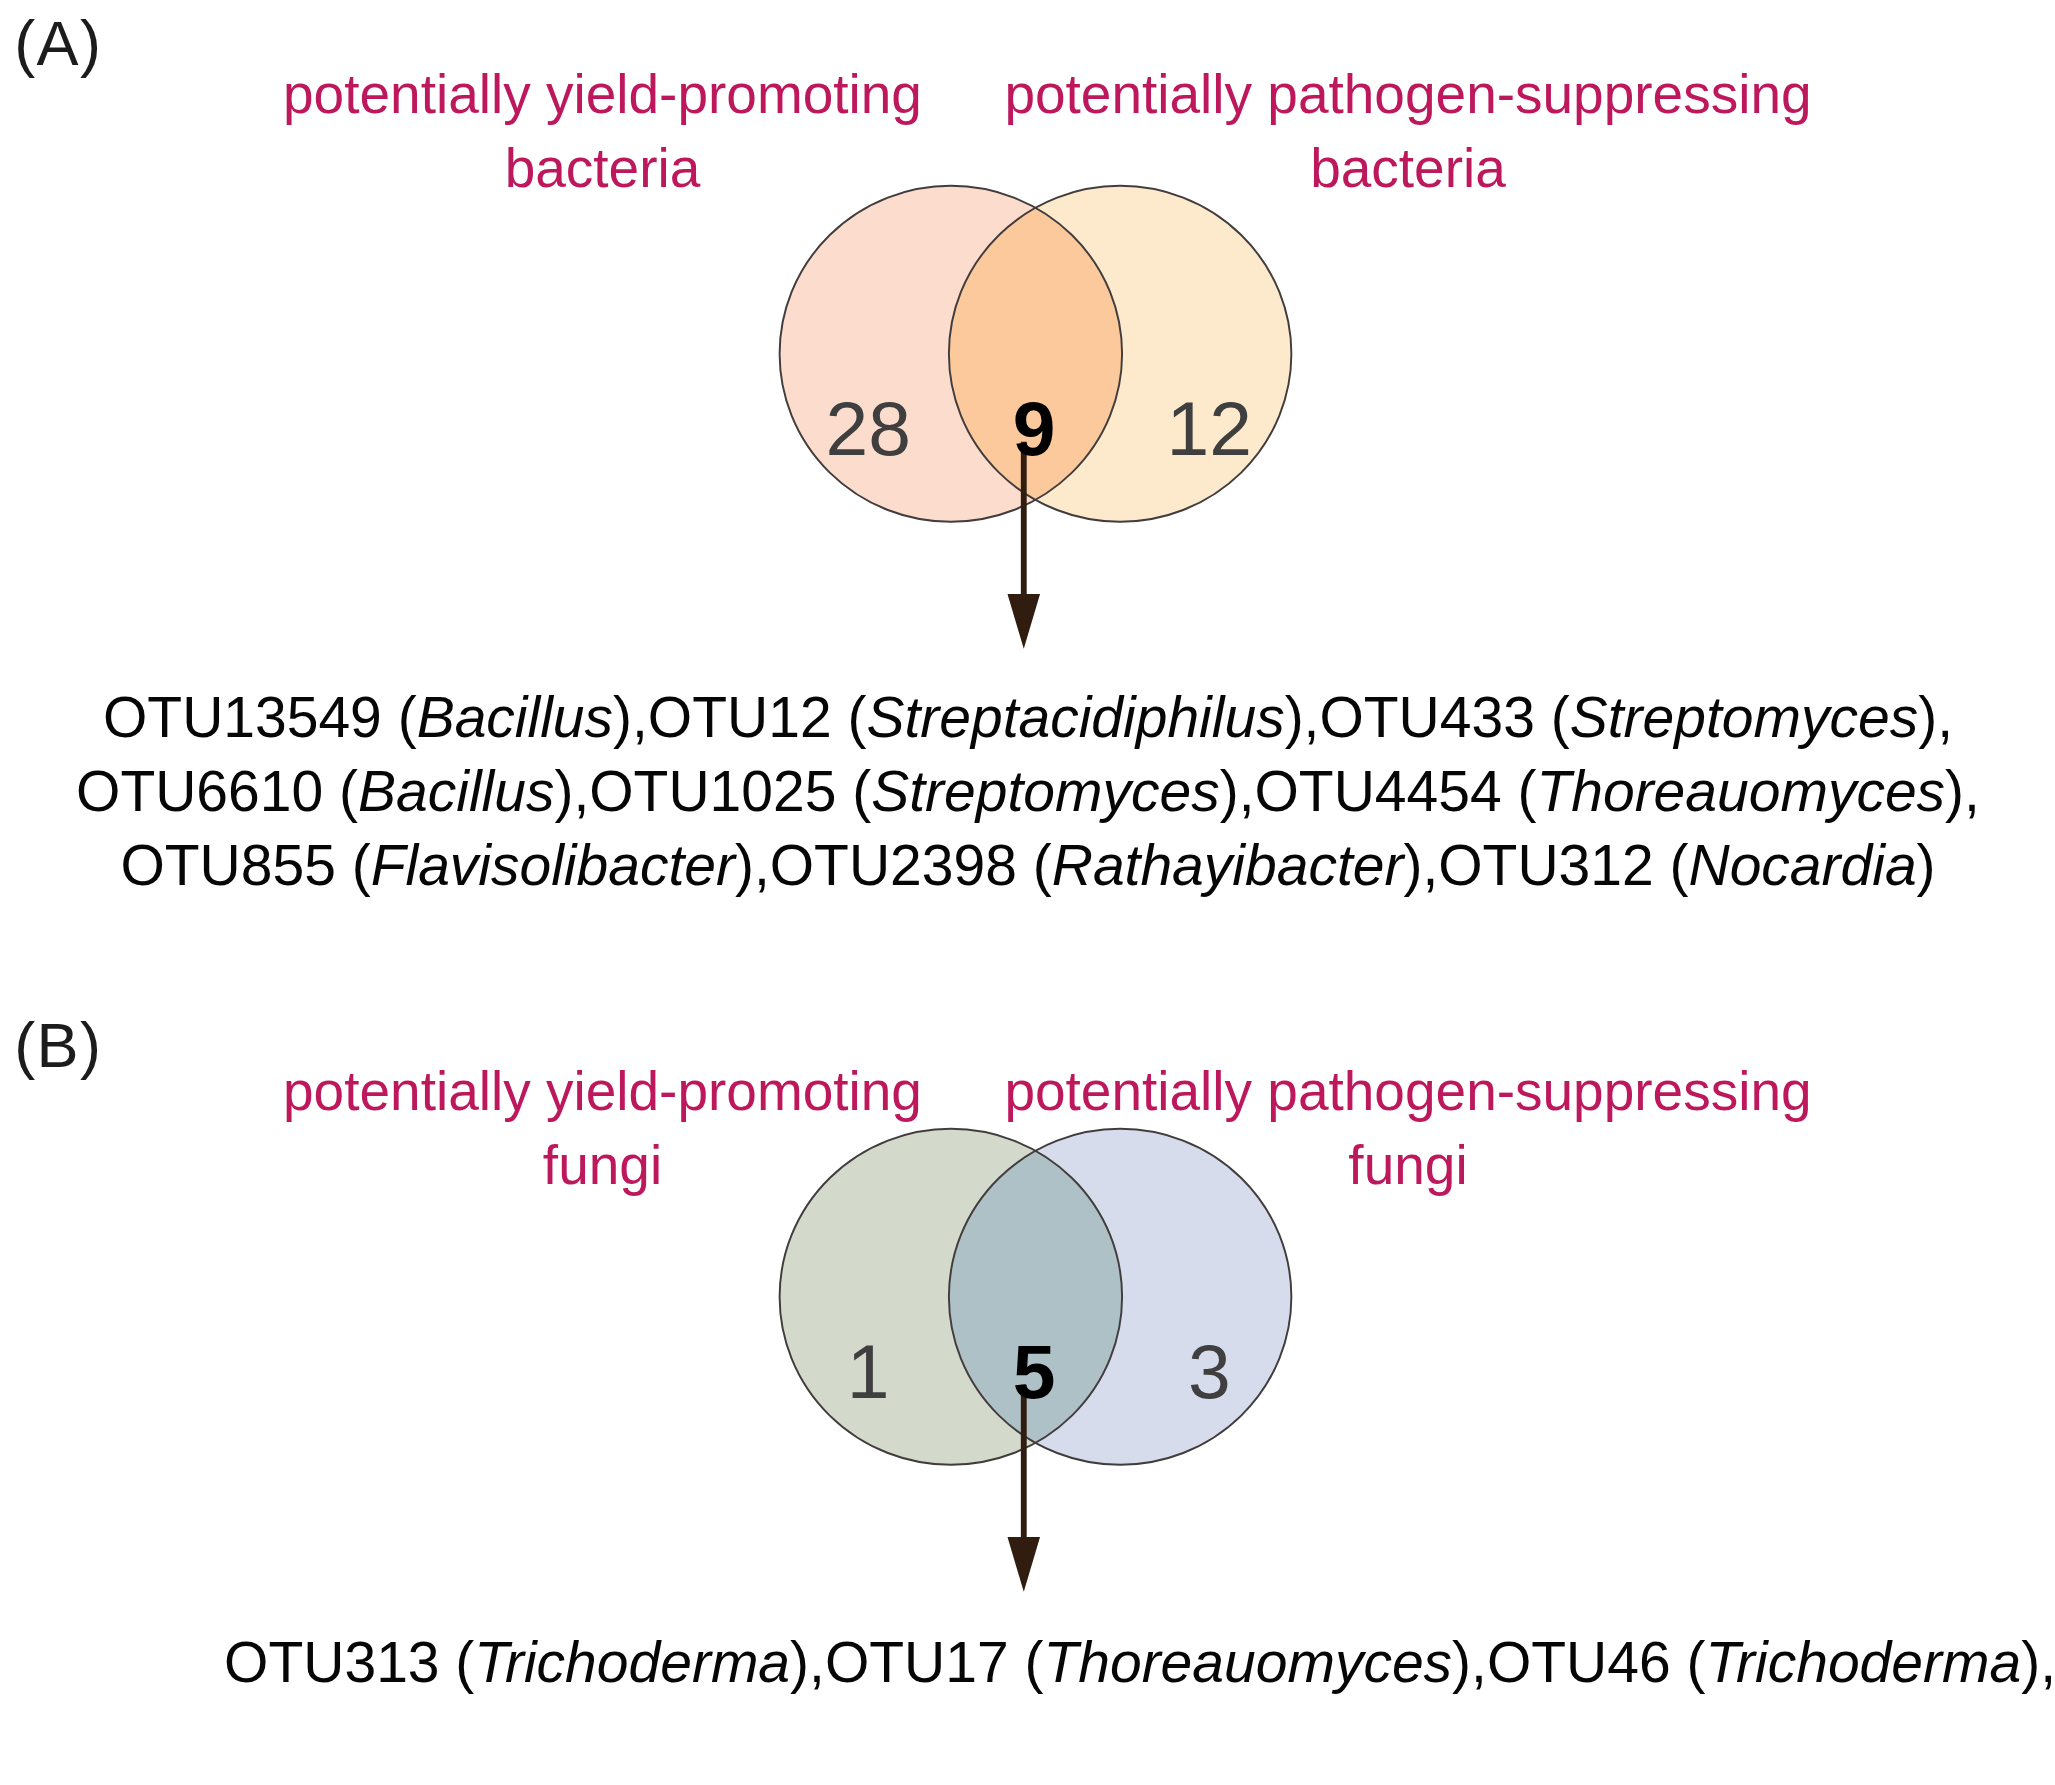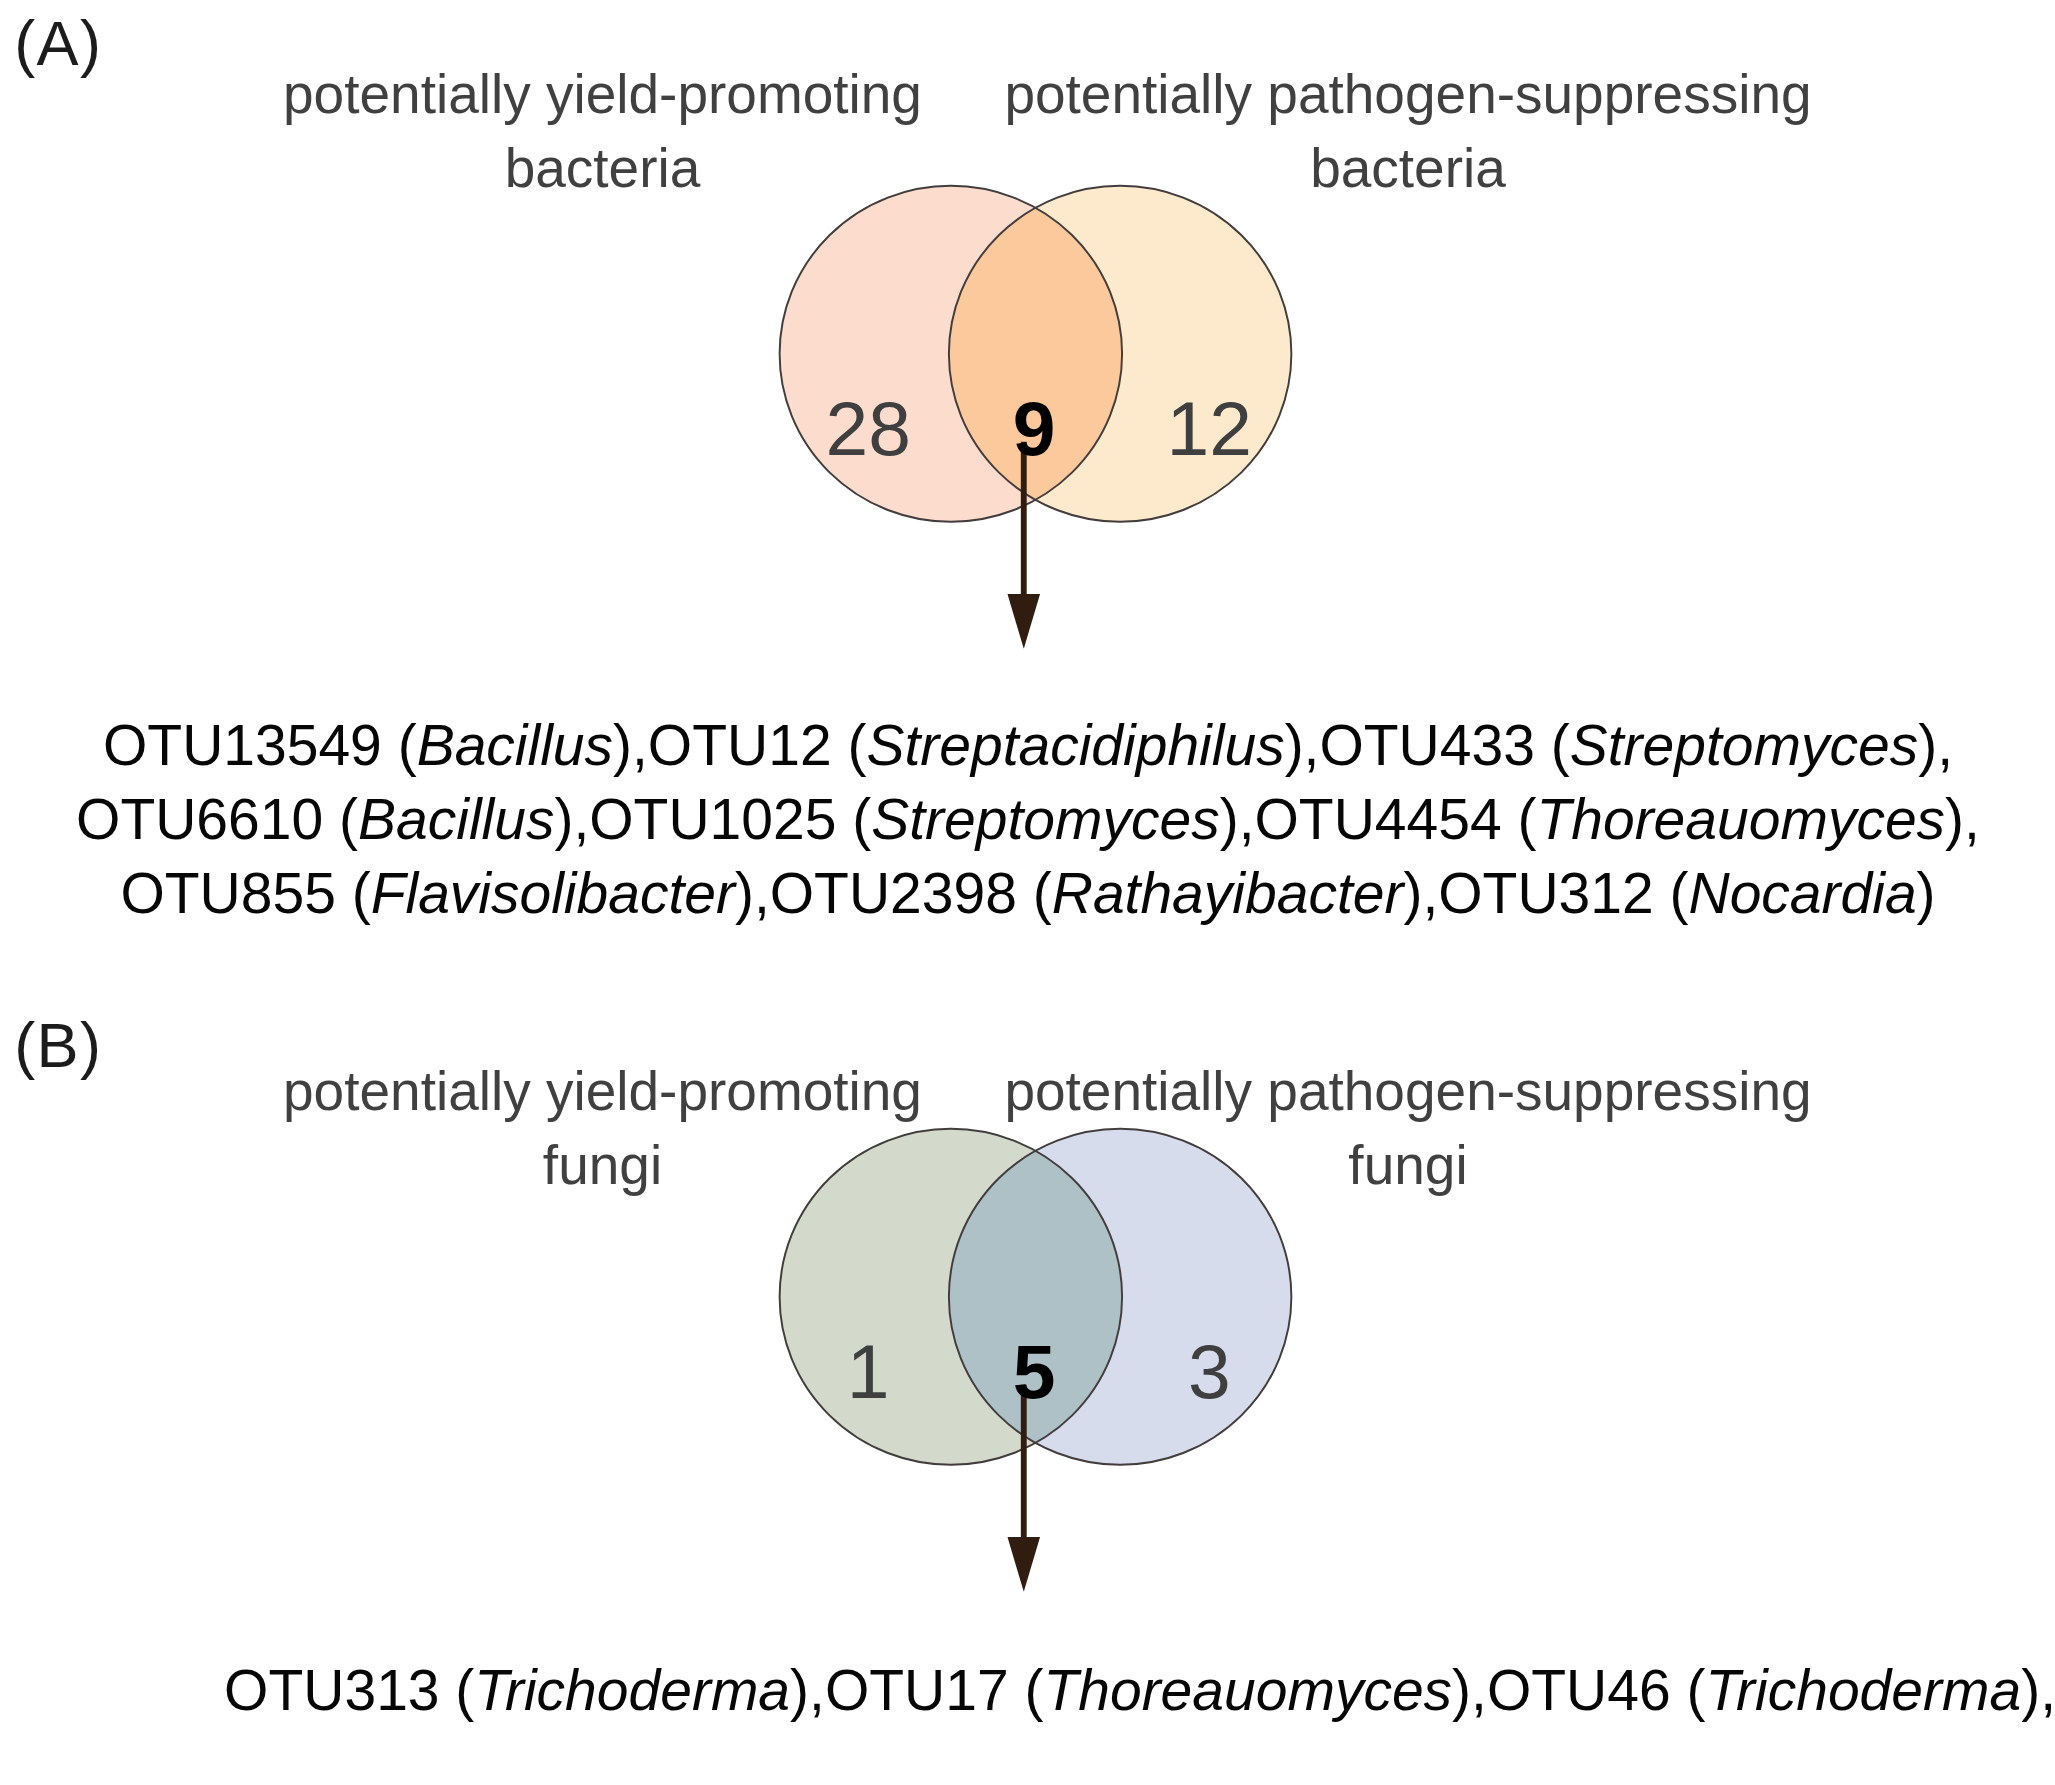--- a/index.html
+++ b/index.html
@@ -4,33 +4,33 @@
 <style>
   html,body{margin:0;padding:0;}
   body{
     width:2056px;height:1786px;position:relative;background:#ffffff;
     font-family:"Liberation Sans",sans-serif;overflow:hidden;
   }
   .panel-label{
     position:absolute;left:14.3px;font-size:63px;color:#1c1c1c;letter-spacing:1.3px;
   }
   .set-title{
-    position:absolute;font-size:55px;line-height:74px;color:#404040;
+    position:absolute;font-size:55px;line-height:74px;color:#be185d;
     text-align:center;white-space:nowrap;
   }
   .set-title div{white-space:nowrap;}
   .title-left-a,.title-left-b{left:215px;width:775px;}
   .title-right-a,.title-right-b{left:926px;width:964px;}
   .venn{position:absolute;left:749px;width:586px;height:508px;}
   .venn .outline{fill:none;stroke-width:3px;}
   .venn text{font-size:118px;text-anchor:middle;fill:#3f3f3f;}
   .venn text.center{font-weight:bold;fill:#000000;}
   .otu{
     position:absolute;left:0;width:2056px;text-align:center;
-    font-size:57px;line-height:74px;color:#060606;margin-top:28px;
+    font-size:57px;line-height:74px;color:#060606;
   }
   .otu i{font-style:italic;}
 </style>
 </head>
 <body>
 
 <div class="panel-label" style="top:6.5px;">(A)</div>
 
 <div class="set-title title-left-a" style="top:57px;">
   <div>potentially yield-promoting</div>

